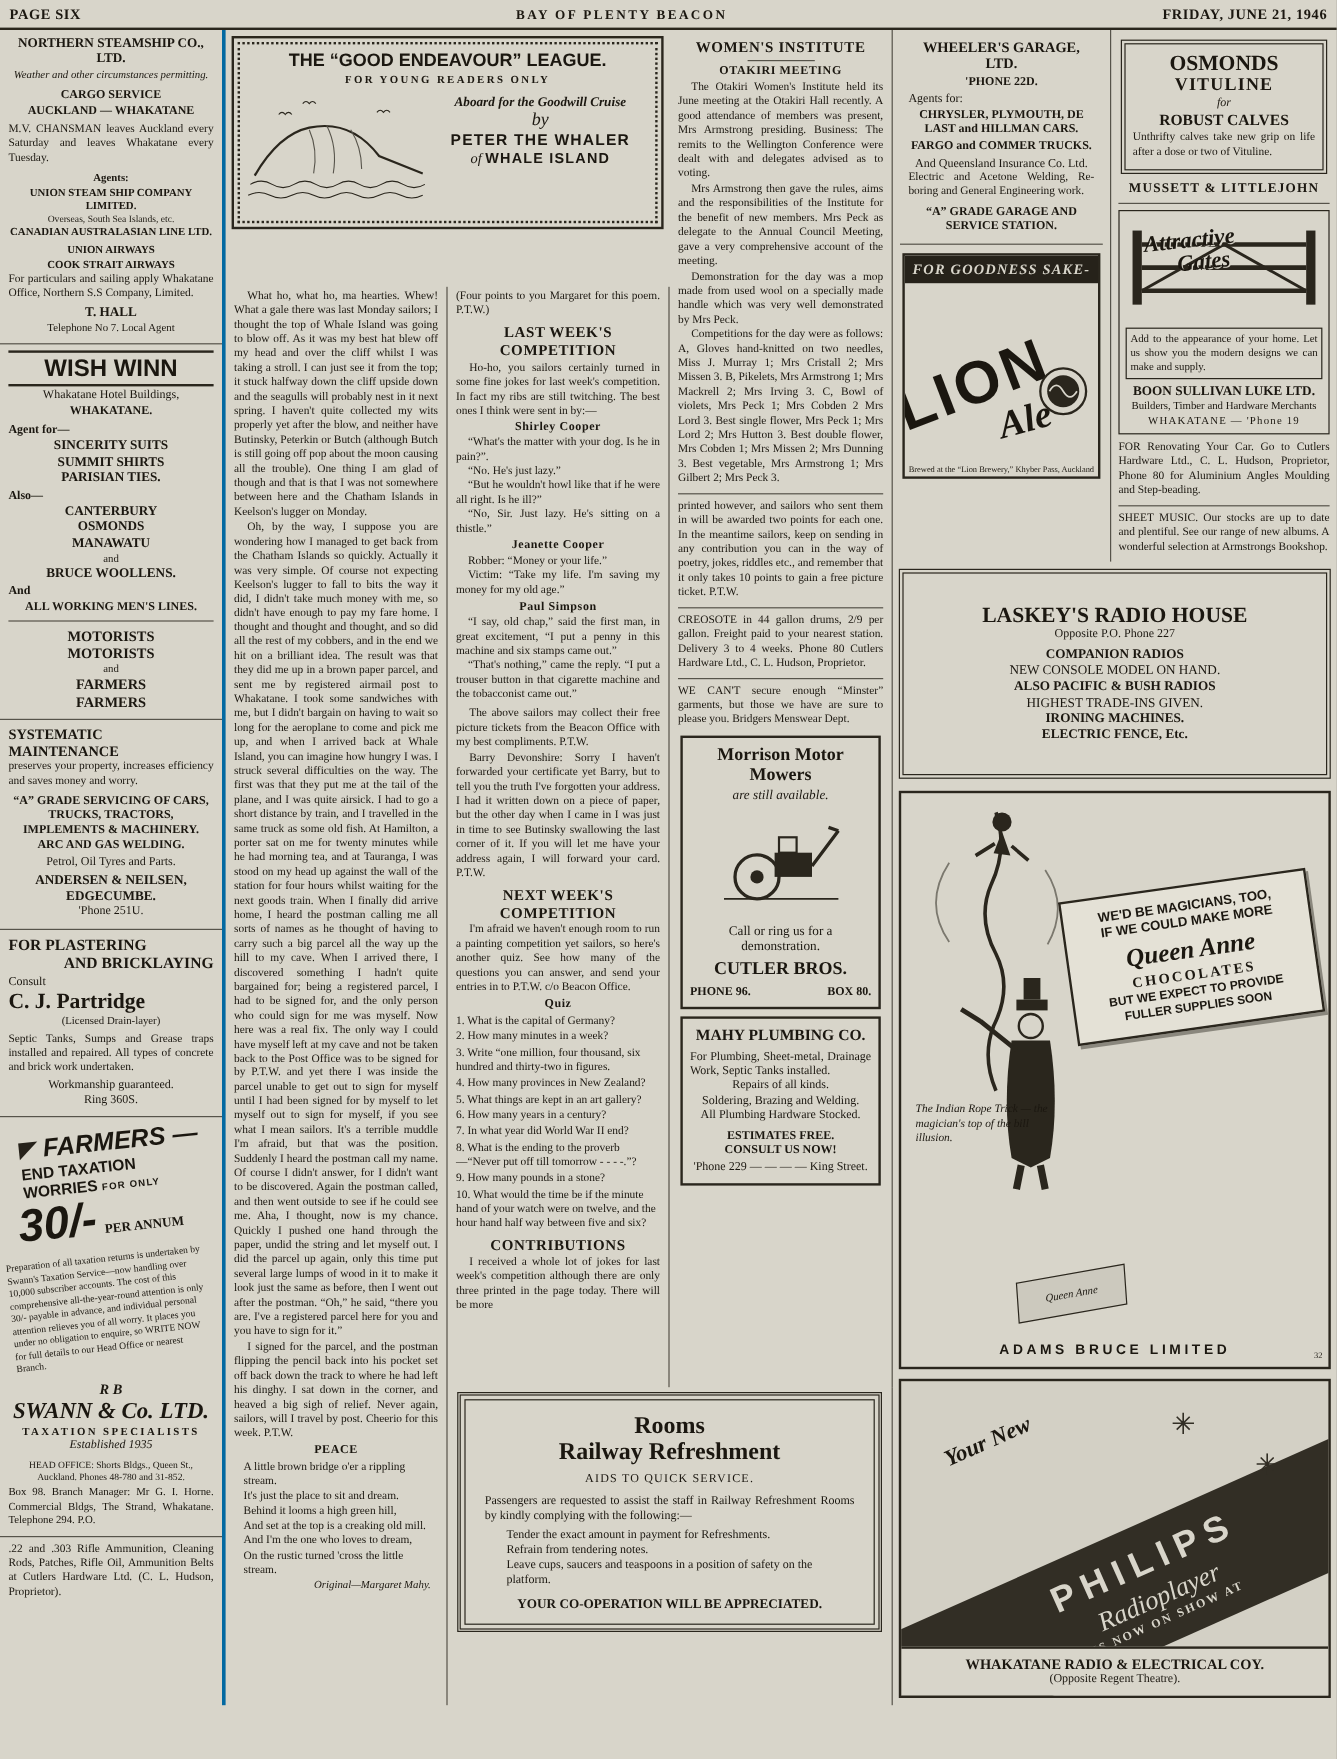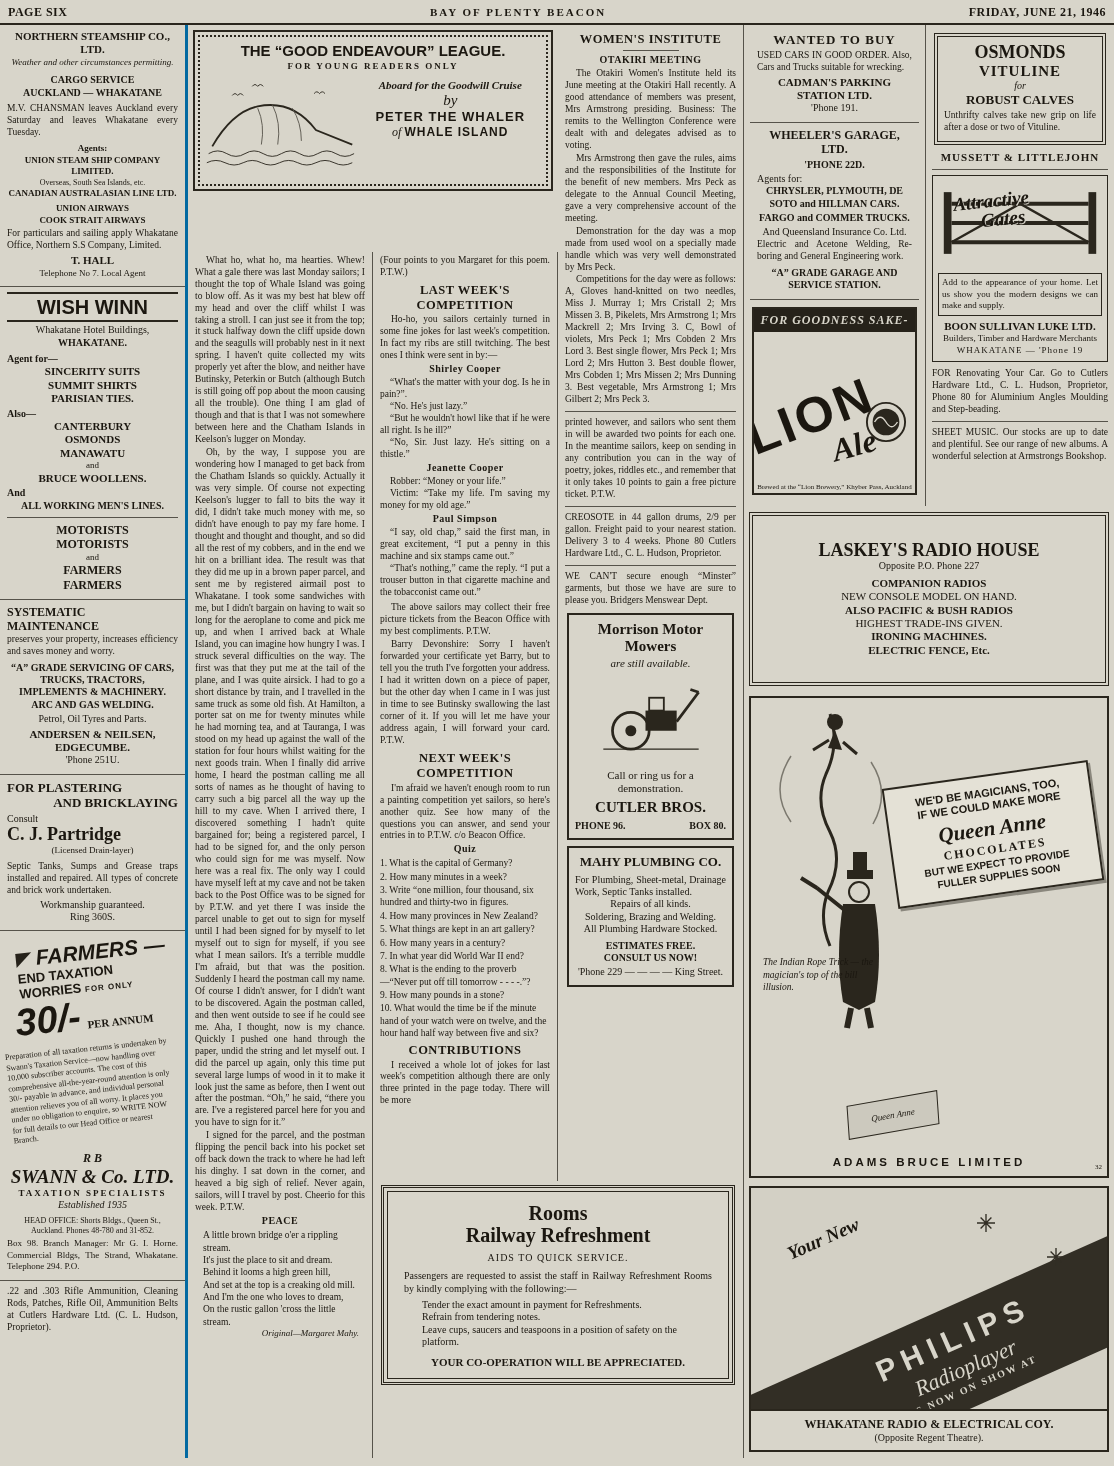--- a/index.html
+++ b/index.html
@@ -218,21 +218,21 @@
       <div class="m-c2">
         <p class="body">What ho, what ho, ma hearties. Whew! What a gale there was last Monday sailors; I thought the top of Whale Island was going to blow off. As it was my best hat blew off my head and over the cliff whilst I was taking a stroll. I can just see it from the top; it stuck halfway down the cliff upside down and the seagulls will probably nest in it next spring. I haven't quite collected my wits properly yet after the blow, and neither have Butinsky, Peterkin or Butch (although Butch is still going off pop about the moon causing all the trouble). One thing I am glad of though and that is that I was not somewhere between here and the Chatham Islands in Keelson's lugger on Monday.</p>
         <p class="body">Oh, by the way, I suppose you are wondering how I managed to get back from the Chatham Islands so quickly. Actually it was very simple. Of course not expecting Keelson's lugger to fall to bits the way it did, I didn't take much money with me, so didn't have enough to pay my fare home. I thought and thought and thought, and so did all the rest of my cobbers, and in the end we hit on a brilliant idea. The result was that they did me up in a brown paper parcel, and sent me by registered airmail post to Whakatane. I took some sandwiches with me, but I didn't bargain on having to wait so long for the aeroplane to come and pick me up, and when I arrived back at Whale Island, you can imagine how hungry I was. I struck several difficulties on the way. The first was that they put me at the tail of the plane, and I was quite airsick. I had to go a short distance by train, and I travelled in the same truck as some old fish. At Hamilton, a porter sat on me for twenty minutes while he had morning tea, and at Tauranga, I was stood on my head up against the wall of the station for four hours whilst waiting for the next goods train. When I finally did arrive home, I heard the postman calling me all sorts of names as he thought of having to carry such a big parcel all the way up the hill to my cave. When I arrived there, I discovered something I hadn't quite bargained for; being a registered parcel, I had to be signed for, and the only person who could sign for me was myself. Now here was a real fix. The only way I could have myself left at my cave and not be taken back to the Post Office was to be signed for by P.T.W. and yet there I was inside the parcel unable to get out to sign for myself until I had been signed for by myself to let myself out to sign for myself, if you see what I mean sailors. It's a terrible muddle I'm afraid, but that was the position. Suddenly I heard the postman call my name. Of course I didn't answer, for I didn't want to be discovered. Again the postman called, and then went outside to see if he could see me. Aha, I thought, now is my chance. Quickly I pushed one hand through the paper, undid the string and let myself out. I did the parcel up again, only this time put several large lumps of wood in it to make it look just the same as before, then I went out after the postman. “Oh,” he said, “there you are. I've a registered parcel here for you and you have to sign for it.”</p>
         <p class="body">I signed for the parcel, and the postman flipping the pencil back into his pocket set off back down the track to where he had left his dinghy. I sat down in the corner, and heaved a big sigh of relief. Never again, sailors, will I travel by post. Cheerio for this week. P.T.W.</p>
         <div class="sub-title mt6">PEACE</div>
         <div class="poem-line">A little brown bridge o'er a rippling stream.</div>
         <div class="poem-line">It's just the place to sit and dream.</div>
         <div class="poem-line">Behind it looms a high green hill,</div>
         <div class="poem-line">And set at the top is a creaking old mill.</div>
         <div class="poem-line">And I'm the one who loves to dream,</div>
-        <div class="poem-line">On the rustic gallon 'cross the little stream.</div>
+        <div class="poem-line">On the rustic turned 'cross the little stream.</div>
         <div class="s9 i" style="text-align:right;padding-right:6px">Original—Margaret Mahy.</div>
       </div>
 
       <div class="m-c3">
         <p class="body nb">(Four points to you Margaret for this poem. P.T.W.)</p>
         <div class="art-title s11">LAST WEEK'S COMPETITION</div>
         <p class="body">Ho-ho, you sailors certainly turned in some fine jokes for last week's competition. In fact my ribs are still twitching. The best ones I think were sent in by:—</p>
         <div class="sub-title">Shirley Cooper</div>
         <p class="joke-line">“What's the matter with your dog. Is he in pain?”.</p>
         <p class="joke-line">“No. He's just lazy.”</p>
@@ -320,32 +320,26 @@
           <p class="s10" style="text-align:left;padding-left:18px">Refrain from tendering notes.</p>
           <p class="s10" style="text-align:left;padding-left:18px">Leave cups, saucers and teaspoons in a position of safety on the platform.</p>
           <div class="b s11 mt8">YOUR CO-OPERATION WILL BE APPRECIATED.</div>
         </div>
       </div>
     </div>
 
     <div class="right">
 
       <div class="cell r5">
-        <section class="sec ctr">
-          <div class="b s13 ls1">WANTED TO BUY</div>
-          <p class="body nb mt2">USED CARS IN GOOD ORDER. Also, Cars and Trucks suitable for wrecking.</p>
-          <div class="b s11 mt2">CADMAN'S PARKING STATION LTD.</div>
-          <div class="s10">'Phone 191.</div>
-        </section>
 
         <section class="sec ctr">
           <div class="b s12">WHEELER'S GARAGE, LTD.</div>
           <div class="b s10 mt2">'PHONE 22D.</div>
           <div class="s10 mt2" style="text-align:left">Agents for:</div>
-          <div class="b s10">CHRYSLER, PLYMOUTH, DE SOTO and HILLMAN CARS.</div>
+          <div class="b s10">CHRYSLER, PLYMOUTH, DE LAST and HILLMAN CARS.</div>
           <div class="b s10 mt2">FARGO and COMMER TRUCKS.</div>
           <div class="s10 mt2">And Queensland Insurance Co. Ltd.</div>
           <p class="body nb">Electric and Acetone Welding, Re-boring and General Engineering work.</p>
           <div class="b s10 mt4">“A” GRADE GARAGE AND SERVICE STATION.</div>
         </section>
 
         <div class="lion">
           <div class="lion-banner">FOR GOODNESS SAKE-</div>
           <div class="lion-brand">LION</div>
           <div class="lion-ale">Ale</div>

